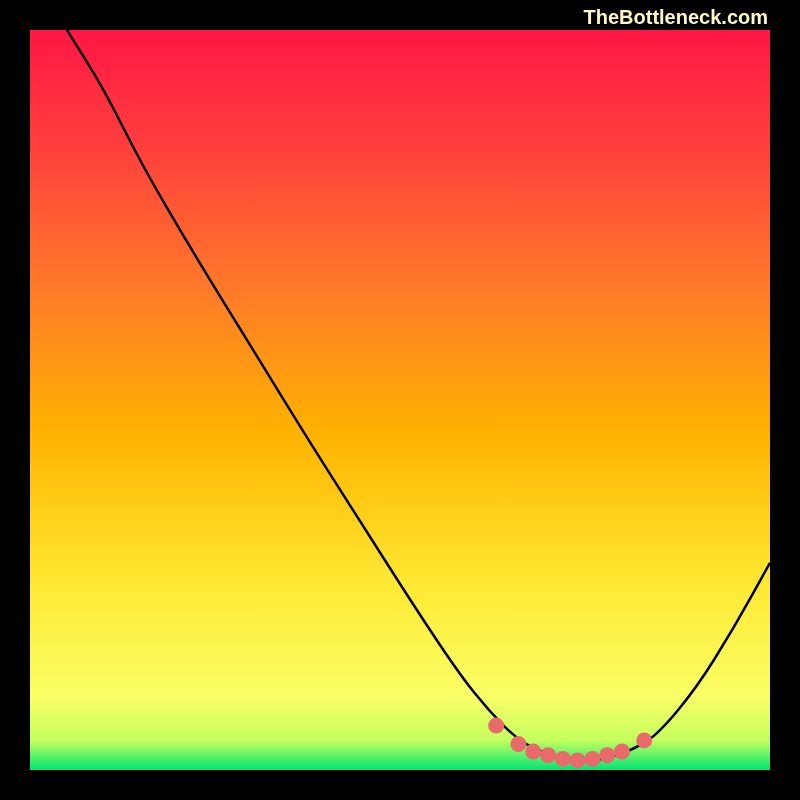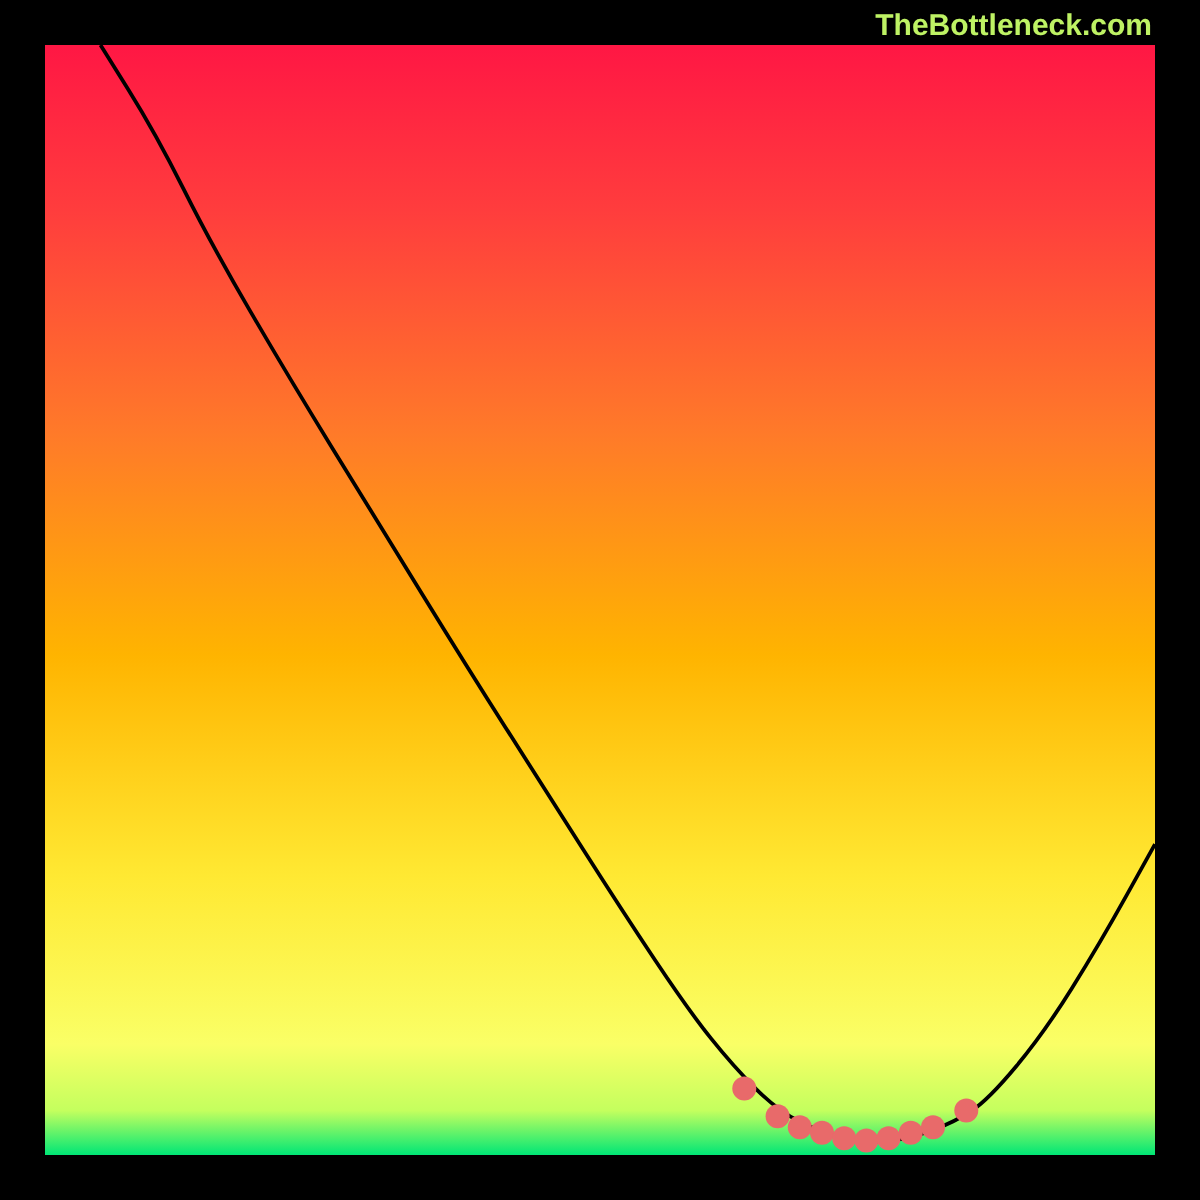--- a/index.html
+++ b/index.html
@@ -28,21 +28,21 @@
     top: 0;
     left: 0;
     width: 100%;
     height: 100%;
   }
   
   .attribution {
     position: absolute;
     top: 6px;
     right: 32px;
-    color: #bef264;
+    color: #fef9c3;
     font-family: Arial, sans-serif;
     font-size: 20px;
     font-weight: bold;
   }
   
   svg { display: block; }
 </style>
 </head>
 <body>
 

